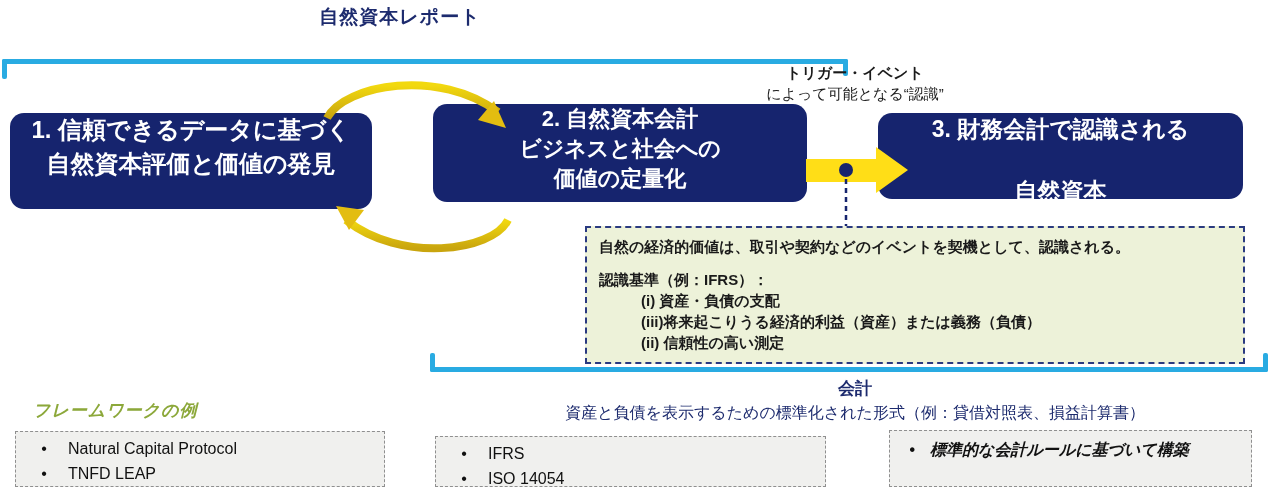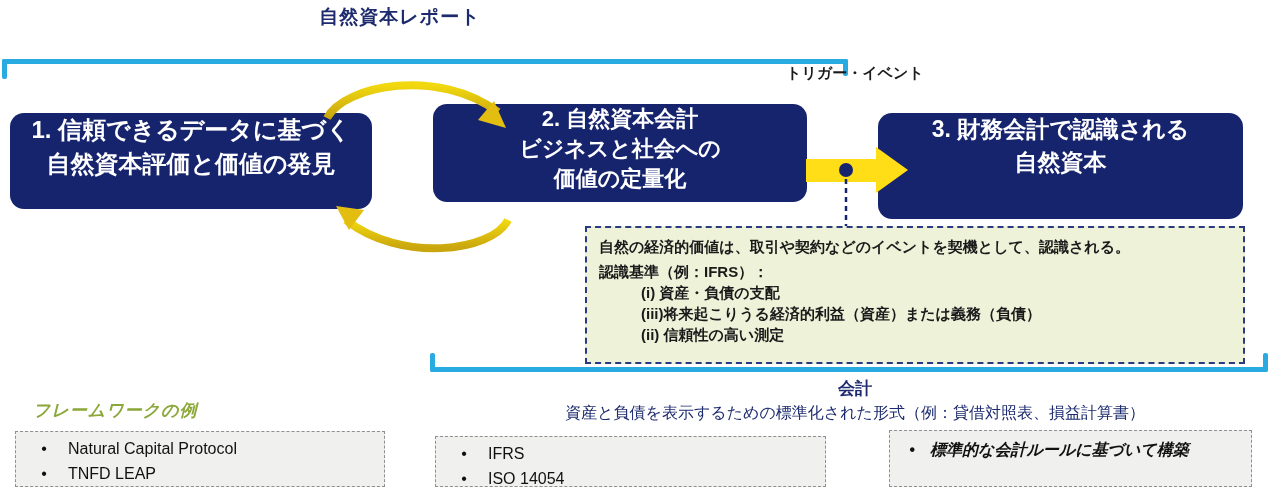--- a/index.html
+++ b/index.html
@@ -53,21 +53,21 @@
     color: #ffffff;
     font-weight: bold;
     display: flex;
     flex-direction: column;
     align-items: center;
     text-align: center;
     z-index: 2;
   }
   .box-1 { left: 10px;  top: 113px; width: 362px; height: 96px; font-size: 24px; line-height: 34px; }
   .box-2 { left: 433px; top: 104px; width: 374px; height: 98px; font-size: 22px; line-height: 30px; }
-  .box-3 { left: 878px; top: 113px; width: 365px; height: 106px; font-size: 23px; line-height: 33px; }
+  .box-3 { left: 878px; top: 113px; width: 365px; height: 86px; font-size: 23px; line-height: 33px; gap: 29px; }
 
   
   .arrows-svg {
     position: absolute; left: 0; top: 0;
     width: 1280px; height: 494px;
     z-index: 3;
     pointer-events: none;
   }
 
   
@@ -76,21 +76,21 @@
     left: 585px; top: 226px; width: 660px; height: 138px;
     background: #edf2d9;
     border: 2px dashed #2a3a80;
     padding: 8px 12px 6px 12px;
     color: #1a1a1a;
     font-size: 15px;
     font-weight: 600;
     line-height: 21px;
     z-index: 2;
   }
-  .note .intro { margin-bottom: 4px; }
+  .note .intro { margin-bottom: 12px; }
   .note .items { margin-left: 42px; }
 
   
   .accounting {
     position: absolute;
     left: 440px; top: 377px; width: 830px;
     text-align: center;
     color: #1d2b6e;
     z-index: 4;
   }
@@ -134,20 +134,21 @@
   <div class="top-header">
     <div class="title">自然資本レポート</div>
   </div>
 
   <div class="br br-top-h"></div>
   <div class="br br-top-l"></div>
   <div class="br br-top-r"></div>
 
   <div class="trigger">
     <div class="t1">トリガー・イベント</div>
+    <div class="t2">によって可能となる“認識”</div>
   </div>
 
   <div class="flow-box box-1">
     <div>1. 信頼できるデータに基づく</div>
     <div>自然資本評価と価値の発見</div>
   </div>
   <div class="flow-box box-2">
     <div>2. 自然資本会計</div>
     <div>ビジネスと社会への</div>
     <div>価値の定量化</div>

